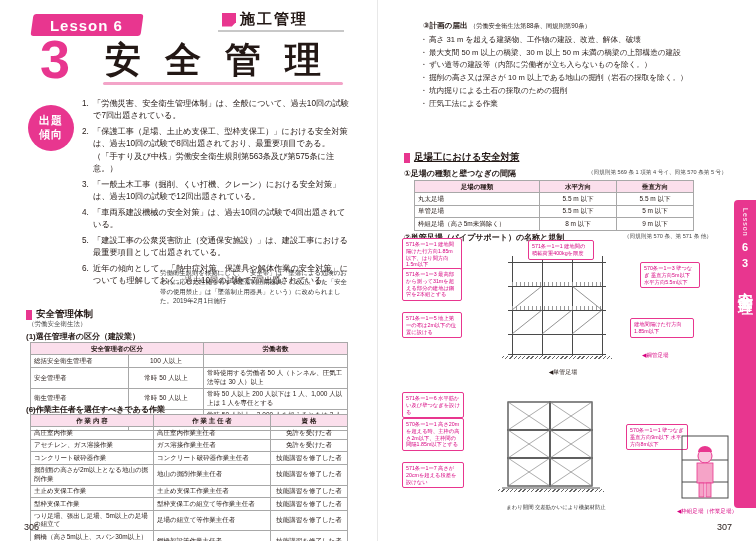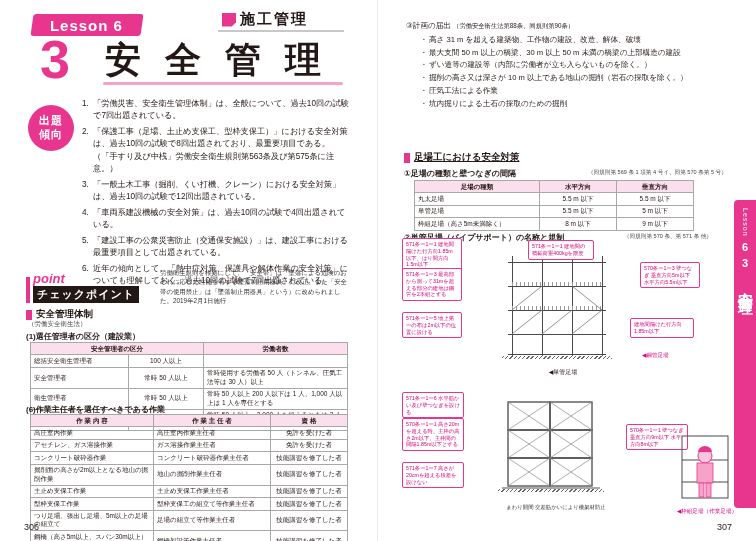--- a/index.html
+++ b/index.html
@@ -47,21 +47,21 @@
   table.t th,table.t td{border:0.6px solid #a8a8a8;padding:1.5px 2px;text-align:center;vertical-align:middle;line-height:1.3;}
   table.t th{background:#fbdfec;font-weight:bold;}
   table.t td.l{text-align:left;padding-left:3px;}
 
   .pageno{position:absolute;bottom:9px;font-size:9px;color:#231815;}
   .pageno.l{left:24px;}
   .pageno.r{right:24px;}
 
   
   .r-list{position:absolute;font-size:7.6px;line-height:1.55;}
-  .r-list .ttl{font-weight:normal;}
+  .r-list .ttl{font-weight:bold;margin-left:17px;}
   .r-list ul{margin:2px 0 0 0;padding:0;list-style:none;}
   .r-list ul li{padding-left:9px;position:relative;margin-bottom:1px;}
   .r-list ul li:before{content:"・";position:absolute;left:0;top:0;}
 
   .fig{position:absolute;}
   .callout{position:absolute;border:1px solid #e8368f;background:#fff;color:#d6007f;
     font-size:5.3px;line-height:1.28;padding:2px 3px;border-radius:2px;}
   .cap{position:absolute;font-size:6px;text-align:center;}
 
   .tab{position:absolute;right:0;top:200px;width:22px;height:300px;background:#e8368f;
@@ -107,27 +107,20 @@
       <ol>
         <li><span class="no">1.</span><span>「労働災害、安全衛生管理体制」は、全般について、過去10回の試験で7回出題されている。</span></li>
         <li><span class="no">2.</span><span>「保護工事（足場、土止め支保工、型枠支保工）」における安全対策は、過去10回の試験で8回出題されており、最重要項目である。（「手すり及び中桟」労働安全衛生規則第563条及び第575条に注意。）</span></li>
         <li><span class="no">3.</span><span>「一般土木工事（掘削、くい打機、クレーン）における安全対策」は、過去10回の試験で12回出題されている。</span></li>
         <li><span class="no">4.</span><span>「車両系建設機械の安全対策」は、過去10回の試験で4回出題されている。</span></li>
         <li><span class="no">5.</span><span>「建設工事の公衆災害防止（交通保安施設）」は、建設工事における最重要項目として出題されている。</span></li>
         <li><span class="no">6.</span><span>近年の傾向として、「熱中症対策、保護具や解体作業の安全対策」についても理解しておく。過去10回の試験で7回出題されている。</span></li>
       </ol>
     </div>
 
-    <div class="point-head">
-      <span class="bar"></span>
-      <span style="display:flex;flex-direction:column;gap:1px;">
-        <span class="t1">point</span>
-        <span class="t2">チェックポイント</span>
-      </span>
-    </div>
     <div class="point-note">労働衛生規則を根拠にして、「安全帯」は「墜落による危険のおそれに応じた性能を有する墜落制止用器具」に改正、また「安全帯の使用禁止」は「墜落制止用器具」という）に改められました。2019年2月1日施行</div>
 
     <div class="sec-h" style="left:26px;top:308px;">安全管理体制</div>
     <div class="note-s" style="left:28px;top:320px;">（労働安全衛生法）</div>
     <div class="sub-h" style="left:26px;top:331px;">(1)選任管理者の区分（建設業）</div>
 
     <table class="t" style="left:30px;top:342px;width:318px;">
       <tbody>
           <tr>
         <th colspan="2">安全管理者の区分</th>
@@ -217,22 +210,22 @@
     <div class="r-list" style="left:28px;top:20px;width:300px;">
       <div>
         <span class="ttl">③計画の届出</span>
         <span style="font-size:6.3px;">（労働安全衛生法第88条、同規則第90条）</span>
       </div>
       <ul style="margin-left:14px;">
         <li>高さ 31 m を超える建築物、工作物の建設、改造、解体、破壊</li>
         <li>最大支間 50 m 以上の橋梁、30 m 以上 50 m 未満の橋梁の上部構造の建設</li>
         <li>ずい道等の建設等（内部に労働者が立ち入らないものを除く。）</li>
         <li>掘削の高さ又は深さが 10 m 以上である地山の掘削（岩石の採取を除く。）</li>
+        <li>坑内掘りによる土石の採取のための掘削</li>
         <li>圧気工法による作業</li>
-        <li>坑内掘りによる土石の採取のための掘削</li>
       </ul>
     </div>
 
     <div class="sec-h" style="left:26px;top:151px;text-decoration:underline;">足場工における安全対策</div>
 
     <div class="sub-h" style="left:26px;top:168px;">①足場の種類と壁つなぎの間隔</div>
     <div class="note-s" style="left:210px;top:169px;font-size:5.6px;">（同規則第 569 条 1 項第 4 号イ、同第 570 条第 5 号）</div>
 
     <table class="t" style="left:36px;top:180px;width:280px;">
       <tbody>

